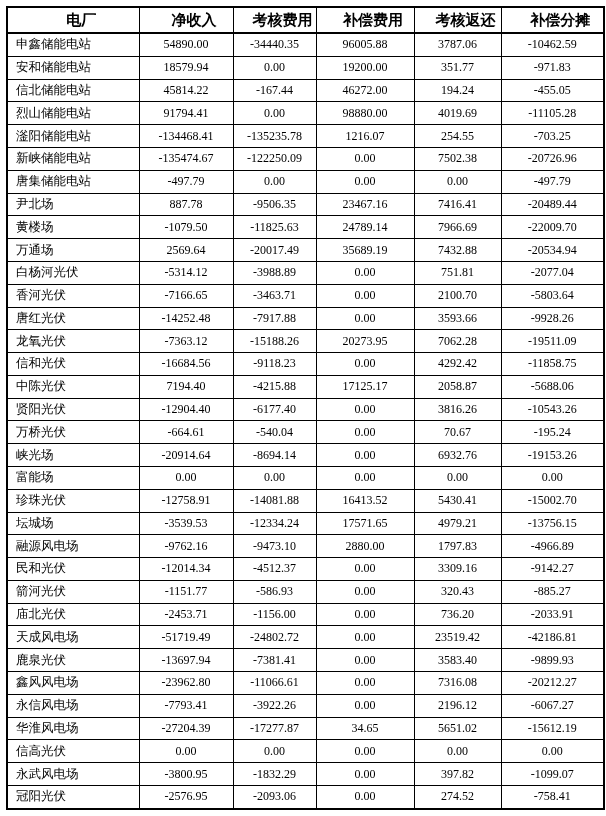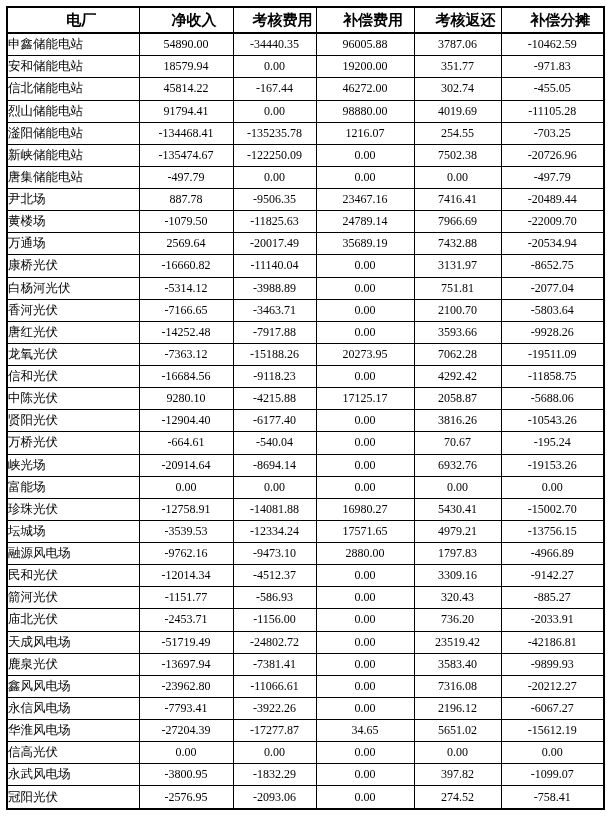--- a/index.html
+++ b/index.html
@@ -52,20 +52,21 @@
   table.plant-table th.col-name {
     text-align: center;
   }
   table.plant-table td {
     font-size: 12px;
     text-align: center;
     vertical-align: middle;
   }
   table.plant-table td.cell-name {
     text-align: left;
+    padding-left: 8px;
     font-size: 12.5px;
   }
   col.c-name  { width: 132px; }
   col.c-net   { width: 94px; }
   col.c-assess{ width: 83px; }
   col.c-comp  { width: 98px; }
   col.c-ret   { width: 87px; }
   col.c-share { width: 103px; }
 </style>
 </head>
@@ -106,21 +107,21 @@
           <td class="cell-num">0.00</td>
           <td class="cell-num">19200.00</td>
           <td class="cell-num">351.77</td>
           <td class="cell-num">-971.83</td>
         </tr>
         <tr>
           <td class="cell-name">信北储能电站</td>
           <td class="cell-num">45814.22</td>
           <td class="cell-num">-167.44</td>
           <td class="cell-num">46272.00</td>
-          <td class="cell-num">302.74</td>
+          <td class="cell-num">194.24</td>
           <td class="cell-num">-455.05</td>
         </tr>
         <tr>
           <td class="cell-name">烈山储能电站</td>
           <td class="cell-num">91794.41</td>
           <td class="cell-num">0.00</td>
           <td class="cell-num">98880.00</td>
           <td class="cell-num">4019.69</td>
           <td class="cell-num">-11105.28</td>
         </tr>
@@ -166,28 +167,20 @@
         </tr>
         <tr>
           <td class="cell-name">万通场</td>
           <td class="cell-num">2569.64</td>
           <td class="cell-num">-20017.49</td>
           <td class="cell-num">35689.19</td>
           <td class="cell-num">7432.88</td>
           <td class="cell-num">-20534.94</td>
         </tr>
         <tr>
-          <td class="cell-name">康桥光伏</td>
-          <td class="cell-num">-16660.82</td>
-          <td class="cell-num">-11140.04</td>
-          <td class="cell-num">0.00</td>
-          <td class="cell-num">3131.97</td>
-          <td class="cell-num">-8652.75</td>
-        </tr>
-        <tr>
           <td class="cell-name">白杨河光伏</td>
           <td class="cell-num">-5314.12</td>
           <td class="cell-num">-3988.89</td>
           <td class="cell-num">0.00</td>
           <td class="cell-num">751.81</td>
           <td class="cell-num">-2077.04</td>
         </tr>
         <tr>
           <td class="cell-name">香河光伏</td>
           <td class="cell-num">-7166.65</td>
@@ -215,21 +208,21 @@
         <tr>
           <td class="cell-name">信和光伏</td>
           <td class="cell-num">-16684.56</td>
           <td class="cell-num">-9118.23</td>
           <td class="cell-num">0.00</td>
           <td class="cell-num">4292.42</td>
           <td class="cell-num">-11858.75</td>
         </tr>
         <tr>
           <td class="cell-name">中陈光伏</td>
-          <td class="cell-num">9280.10</td>
+          <td class="cell-num">7194.40</td>
           <td class="cell-num">-4215.88</td>
           <td class="cell-num">17125.17</td>
           <td class="cell-num">2058.87</td>
           <td class="cell-num">-5688.06</td>
         </tr>
         <tr>
           <td class="cell-name">贤阳光伏</td>
           <td class="cell-num">-12904.40</td>
           <td class="cell-num">-6177.40</td>
           <td class="cell-num">0.00</td>
@@ -257,21 +250,21 @@
           <td class="cell-num">0.00</td>
           <td class="cell-num">0.00</td>
           <td class="cell-num">0.00</td>
           <td class="cell-num">0.00</td>
           <td class="cell-num">0.00</td>
         </tr>
         <tr>
           <td class="cell-name">珍珠光伏</td>
           <td class="cell-num">-12758.91</td>
           <td class="cell-num">-14081.88</td>
-          <td class="cell-num">16980.27</td>
+          <td class="cell-num">16413.52</td>
           <td class="cell-num">5430.41</td>
           <td class="cell-num">-15002.70</td>
         </tr>
         <tr>
           <td class="cell-name">坛城场</td>
           <td class="cell-num">-3539.53</td>
           <td class="cell-num">-12334.24</td>
           <td class="cell-num">17571.65</td>
           <td class="cell-num">4979.21</td>
           <td class="cell-num">-13756.15</td>

